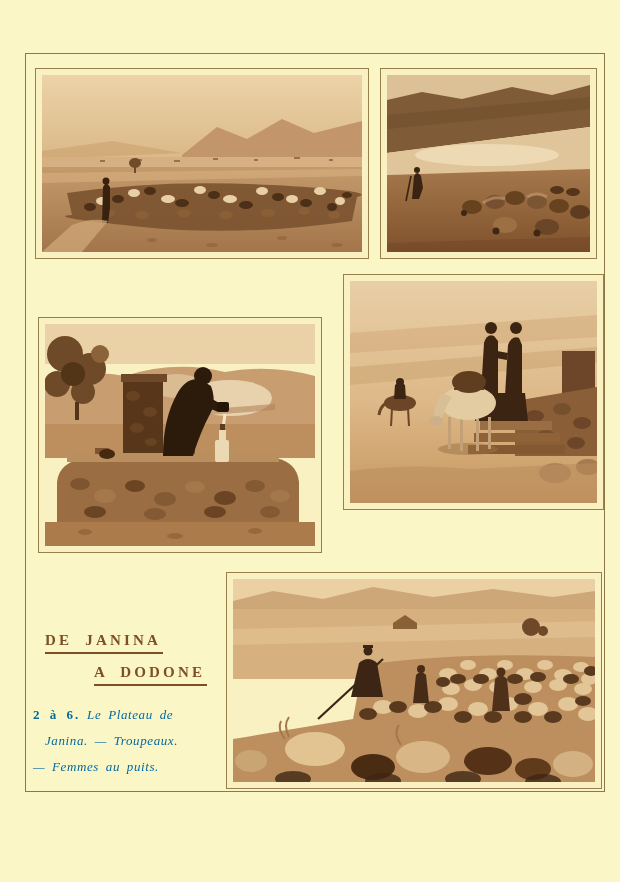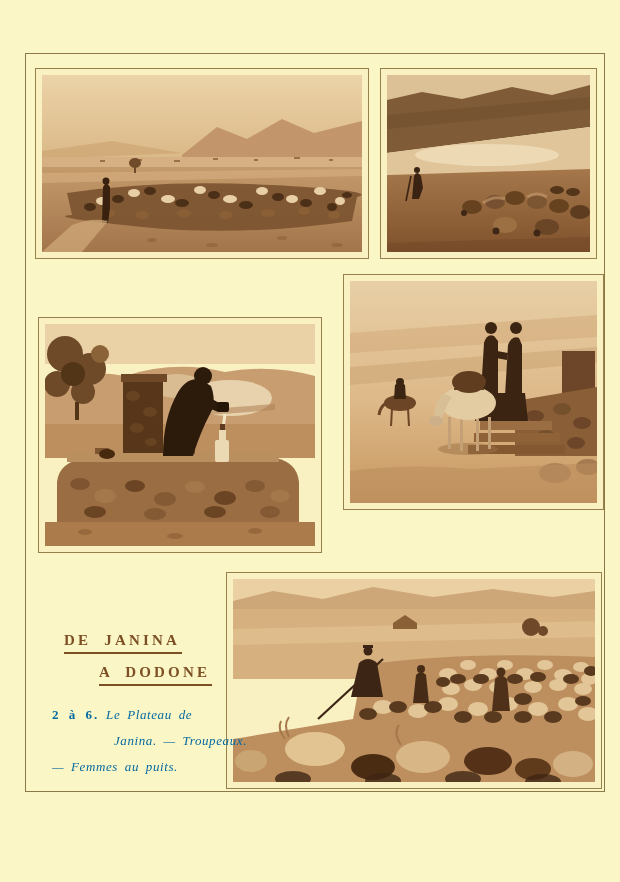--- a/index.html
+++ b/index.html
@@ -23,41 +23,41 @@
     padding:6px;
     box-sizing:border-box;
   }
   figure.photo-frame svg { display:block; width:100%; height:100%; }
   .p1 { left:35px;  top:68px;  width:334px; height:191px; }
   .p2 { left:380px; top:68px;  width:217px; height:191px; }
   .p3 { left:38px;  top:317px; width:284px; height:236px; }
   .p4 { left:343px; top:274px; width:261px; height:236px; }
   .p5 { left:226px; top:572px; width:376px; height:217px; }
 
-  .title-block { position:absolute; left:52px; top:632px; width:195px; }
+  .title-block { position:absolute; left:33px; top:632px; width:195px; }
   .title-line { line-height:1; }
   .title-line .underlined {
     display:inline-block;
     font-weight:bold; font-size:15px;
     letter-spacing:3.2px; word-spacing:6px;
     color:#7c4f24;
     border-bottom:2px solid #7c4f24;
     padding:0 2px 4px 0;
   }
   .tl1 { margin-left:12px; }
-  .tl2 { margin-left:47px; margin-top:10px; }
+  .tl2 { margin-left:61px; margin-top:10px; }
   .caption {
     margin-top:16px;
     font-size:13px; font-style:italic;
     color:#0369a1;
     line-height:26px;
     letter-spacing:0.6px; word-spacing:3px;
   }
   .caption-num { font-style:normal; font-weight:bold; letter-spacing:2px; }
-  .cap-l2 { margin-left:12px;text-align:right; }
+  .cap-l2 { margin-left:12px; }
   .cap-l3 { margin-left:0; }
 </style>
 </head>
 <body>
 
 <div class="page-frame"></div>
 
 <figure class="photo-frame p1" role="img" aria-label="Plateau de Janina : troupeau de chèvres et moutons en marche dans la plaine, berger debout, montagnes au fond">
   <svg viewBox="0 0 320 177" preserveAspectRatio="none">
     <defs>

